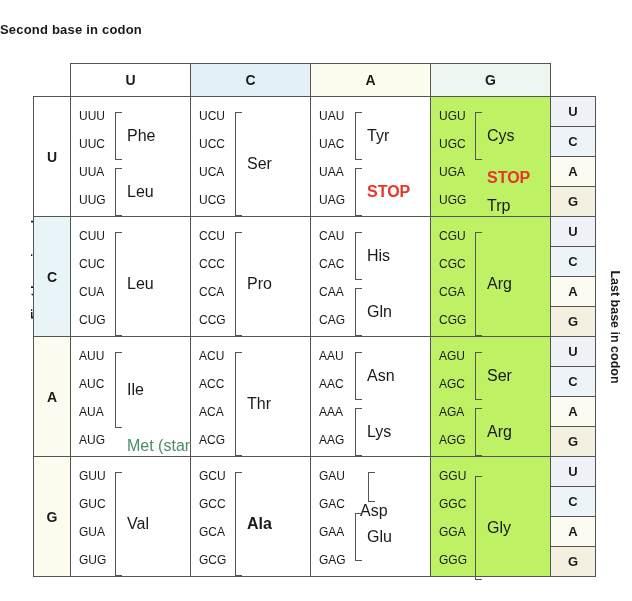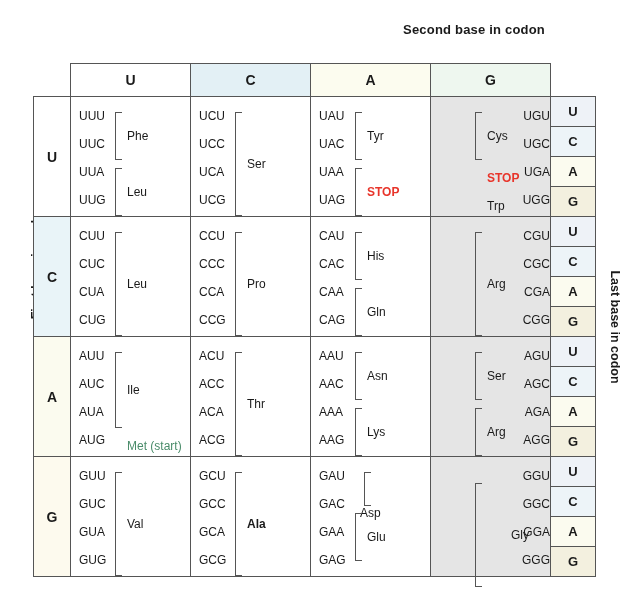--- a/index.html
+++ b/index.html
@@ -14,21 +14,21 @@
     color: #1a1a1a;
     position: relative;
     overflow: hidden;
   }
 
   #title {
     position: absolute;
     top: 22px;
     left: 0;
     width: 545px;
-    text-align: right;
+    text-align: left;
     font-size: 13px;
     font-weight: bold;
     letter-spacing: 0.2px;
   }
 
   #left-label {
     position: absolute;
     left: -44px;
     top: 255px;
     width: 160px;
@@ -95,21 +95,21 @@
   .fb-g { background: #fdfaee; }
 
   
   .block {
     height: 118px;
     position: relative;
   }
   .blk-u { background: #ffffff; }
   .blk-c { background: #ffffff; }
   .blk-a { background: #ffffff; }
-  .blk-g { background: #e5e5e5; text-align: right; }
+  .blk-g { background: #bef264; }
 
   .block-inner {
     position: relative;
     height: 118px;
     padding: 4px 0 0 8px;
     box-sizing: border-box;
   }
 
   .codon-row {
     height: 28px;
@@ -128,21 +128,21 @@
     align-items: center;
   }
   .bracket {
     width: 7px;
     border-left: 1px solid #555;
     border-top: 1px solid #555;
     border-bottom: 1px solid #555;
     box-sizing: border-box;
   }
   .aa {
-    font-size: 12px;
+    font-size: 16px;
     padding-left: 5px;
     white-space: nowrap;
   }
   .aa.stop { color: #e8352b; font-weight: bold; }
   .aa.met  { color: #4a8c6a; }
   .lb-u { background: #eef2f7; }
   .lb-c { background: #edf4f8; }
   .lb-a { background: #fbfbef; }
   .lb-g { background: #f3f0df; }
 
@@ -427,21 +427,21 @@
               <div class="aa">Glu</div>
             </div>
           </div>
         </td>
         <td class="col-codon block blk-g">
           <div class="block-inner">
             <div class="codon-row"><span class="codon-txt">GGU</span></div>
             <div class="codon-row"><span class="codon-txt">GGC</span></div>
             <div class="codon-row"><span class="codon-txt">GGA</span></div>
             <div class="codon-row"><span class="codon-txt">GGG</span></div>
-            <div class="group" style="top: 25px; height: 104px; gap: 24px;">
+            <div class="group" style="top: 18px; height: 104px;">
               <div class="bracket" style="height: 104px;"></div>
               <div class="aa">Gly</div>
             </div>
           </div>
         </td>
         <td class="col-last lastcell">
           <div class="last-stack">
             <div class="lb-u">U</div>
             <div class="lb-c">C</div>
             <div class="lb-a">A</div>

